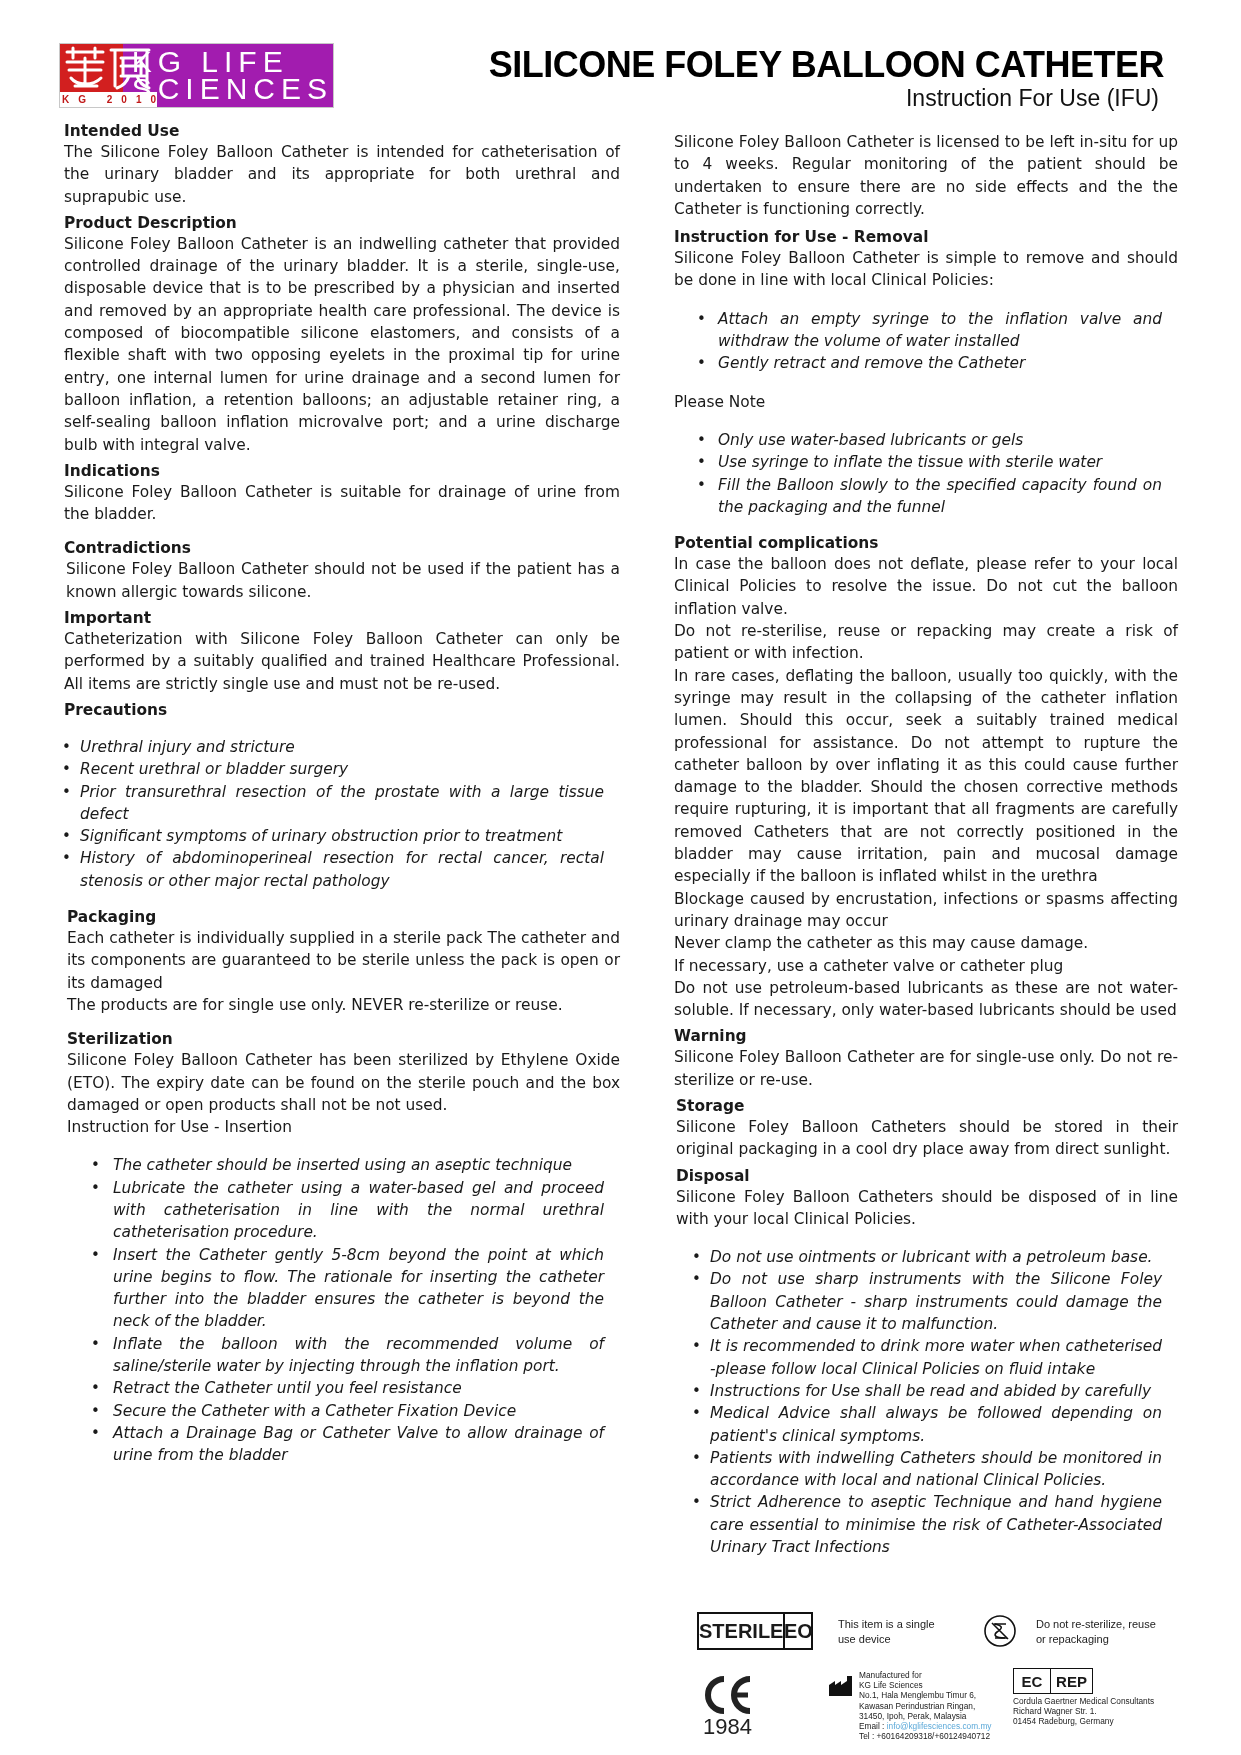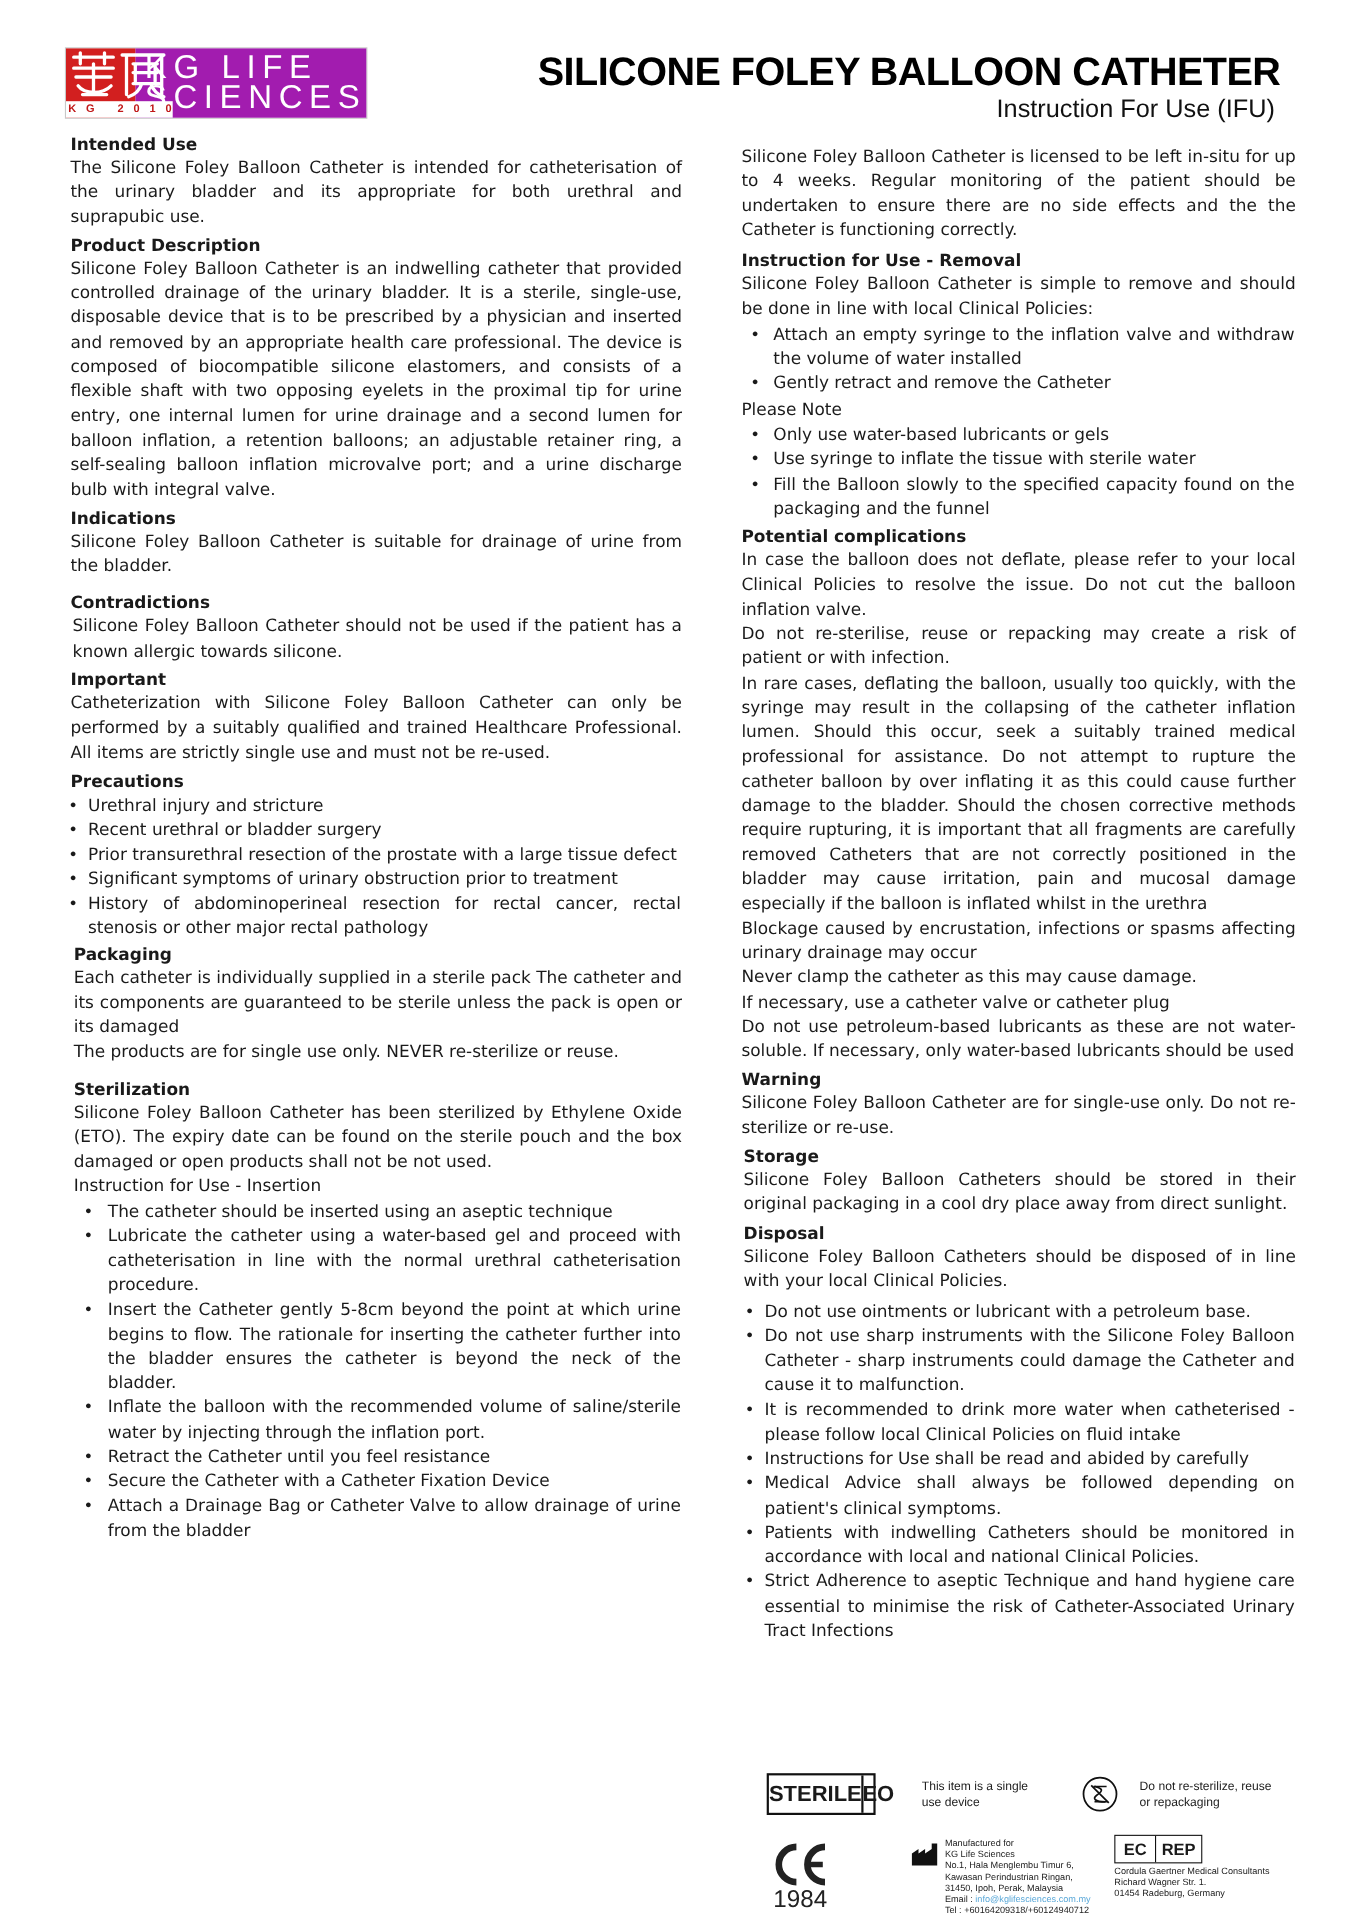--- a/index.html
+++ b/index.html
@@ -20,31 +20,31 @@
   #doc-title { right: 77px; top: 44px; font-family: "Liberation Sans", sans-serif; font-weight: bold; font-size: 36px; letter-spacing: -0.5px; color: #000; white-space: nowrap; }
   #doc-subtitle { right: 82px; top: 85px; font-family: "Liberation Sans", sans-serif; font-size: 23px; color: #111; white-space: nowrap; }
 
   
   .col { position: absolute; font-size: 15.4px; line-height: 22.3px; text-align: justify; }
   #col-left { left: 64px; top: 122px; width: 556px; }
   #col-right { left: 674px; top: 131px; width: 504px; }
   .col h3 { font-size: 15.4px; font-weight: bold; margin: 0; line-height: 19px; text-align: left; }
   .col p { margin: 0; }
   .col .sec { margin-bottom: 6px; }
-  .col ul { list-style: none; padding: 0; margin: 1px; }
+  .col ul { list-style: none; padding: 0; margin: 16px; font-style: italic; }
   .col li { position: relative; padding-left: 20px; }
   .col li::before { content: "\2022"; position: absolute; left: 2px; top: 0; font-size: 15px; }
   .col ul.indent li { padding-left: 30px; }
   .col ul.indent li::before { left: 8px; }
   .col ul.mid li { padding-left: 28px; }
   .col ul.mid li::before { left: 7px; }
 
   
   .sym-text { font-family: "Liberation Sans", sans-serif; font-size: 11px; line-height: 15px; color: #222; }
-  #sterile-box { left: 697px; top: 1612px; width: 99px; height: 38px; border: 2px solid #111; box-sizing: border-box; display: flex; font-family: "Liberation Sans", sans-serif; font-weight: bold; font-size: 20px; }
+  #sterile-box { left: 697px; top: 1612px; width: 116px; height: 38px; border: 2px solid #111; box-sizing: border-box; display: flex; font-family: "Liberation Sans", sans-serif; font-weight: bold; font-size: 20px; }
   #sterile-box span { display: flex; align-items: center; justify-content: center; }
   #sterile-box .s1 { flex: 1; border-right: 2px solid #111; }
   #sterile-box .s2 { width: 26px; }
   #single-use-text { left: 838px; top: 1617px; width: 110px; }
   #no-reuse-icon { left: 983px; top: 1614px; width: 34px; height: 34px; }
   #no-reuse-text { left: 1036px; top: 1617px; width: 140px; }
   #ce-mark { left: 702px; top: 1675px; width: 52px; height: 40px; }
   #ce-year { left: 703px; top: 1714px; font-family: "Liberation Sans", sans-serif; font-size: 22px; color: #222; }
   #factory-icon { left: 828px; top: 1675px; width: 26px; height: 22px; }
   #mfr-text { left: 859px; top: 1670px; font-family: "Liberation Sans", sans-serif; font-size: 8.3px; line-height: 10.2px; color: #222; white-space: nowrap; }

